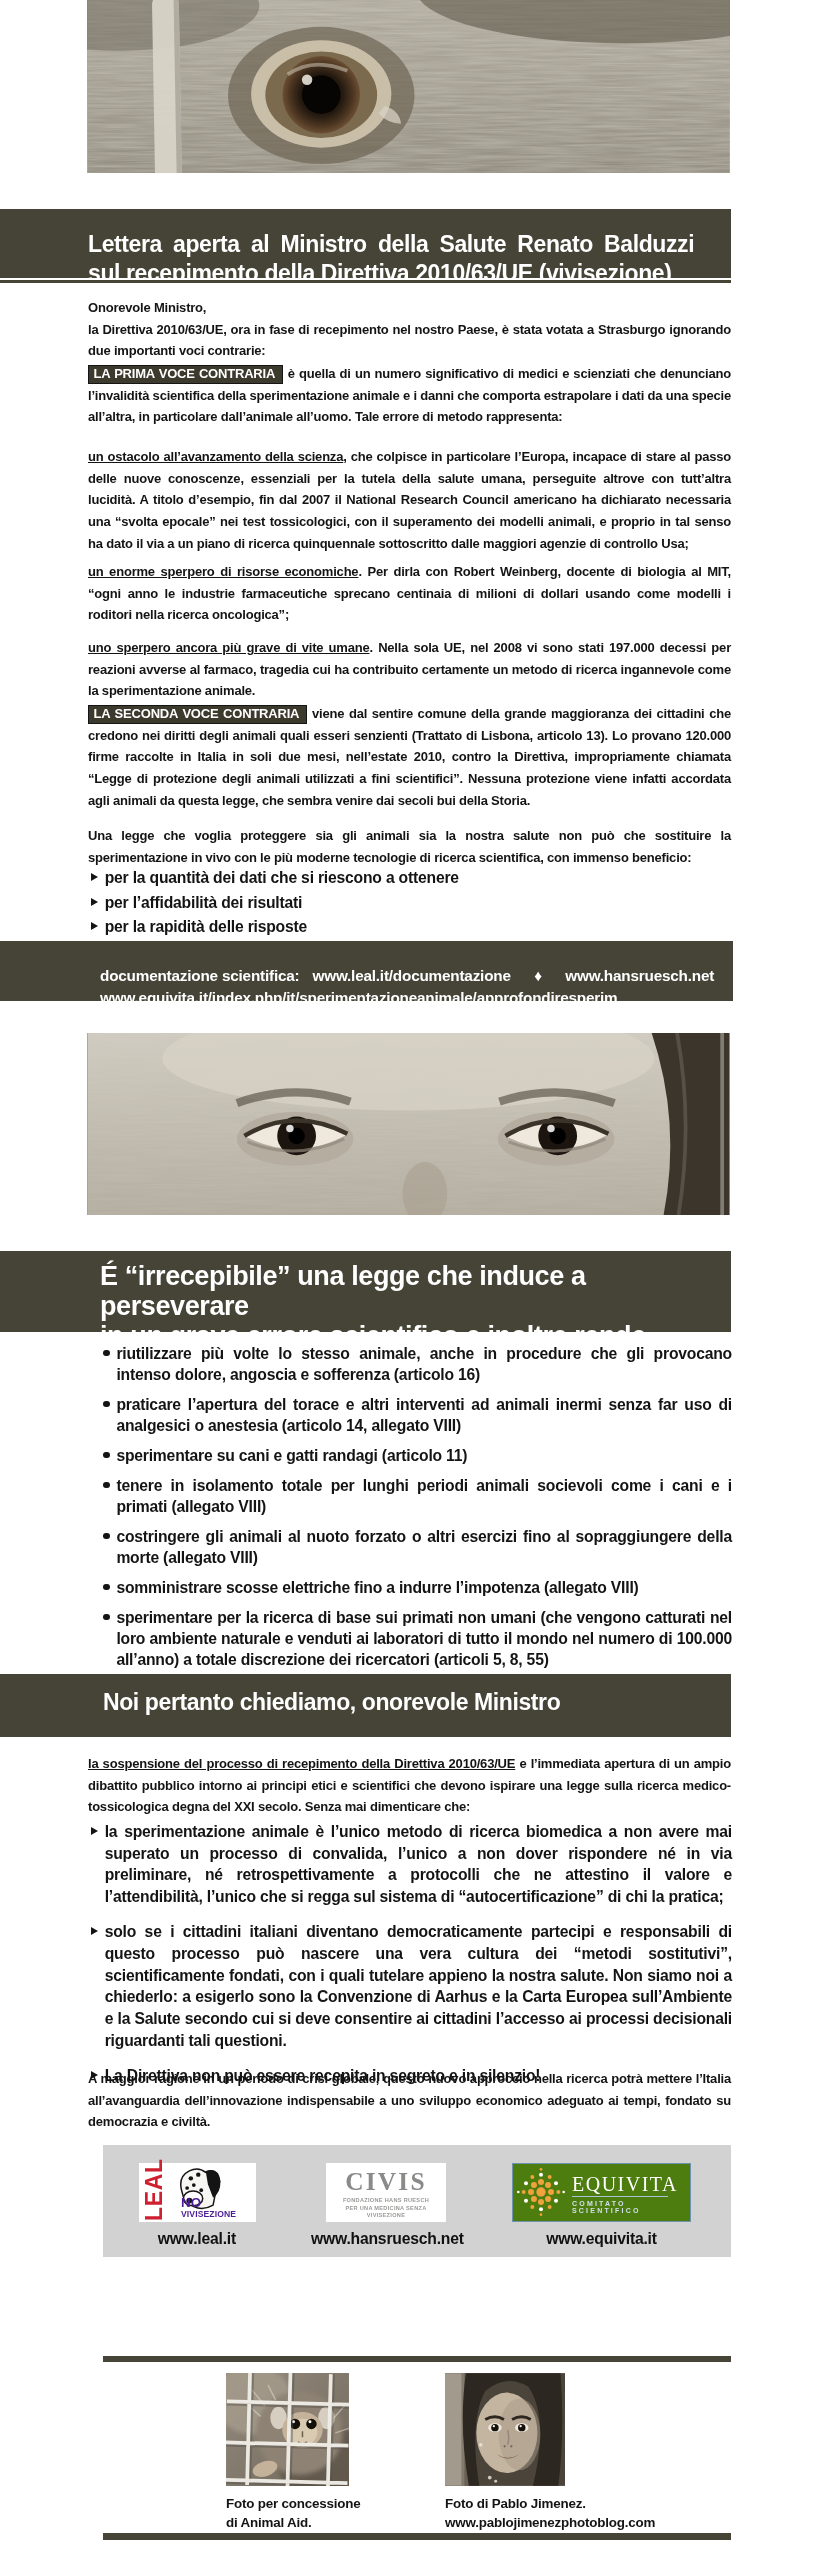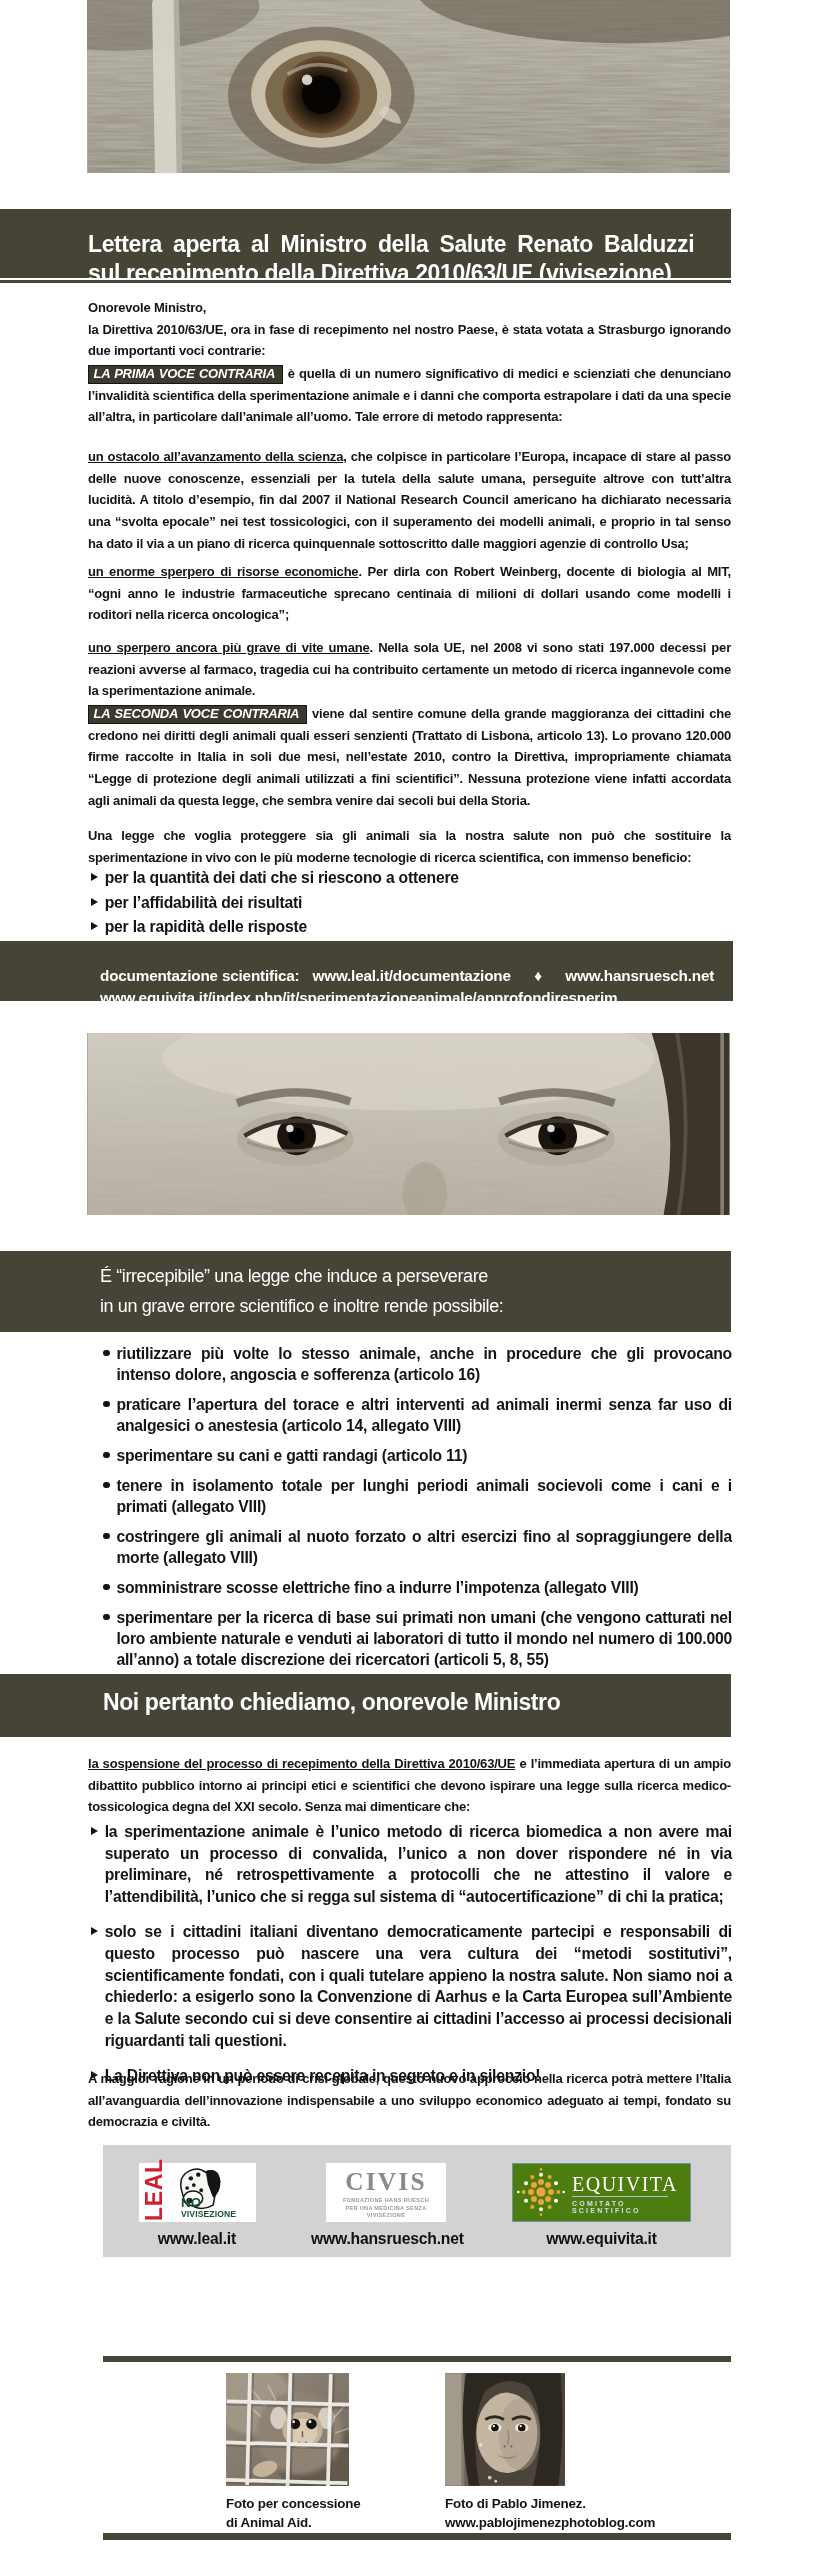--- a/index.html
+++ b/index.html
@@ -9,37 +9,37 @@
   html,body{margin:0;padding:0;background:#fff;}
   .page{position:relative;width:827px;height:2576px;background:#fff;overflow:hidden;
         font-family:"Liberation Sans",sans-serif;color:var(--ink);}
   .photo{position:absolute;overflow:hidden;background:#999;}
   .photo svg{display:block;}
   .bar{position:absolute;left:0;width:731px;background:var(--dark);color:#fff;box-sizing:border-box;}
   .masthead{height:69px;padding:6px 0 0 88px;font-size:23px;line-height:29px;font-weight:700;letter-spacing:-0.4px;}
   .masthead .l1{word-spacing:5.2px;margin-top:15px;}
   .thin{position:absolute;left:0;width:731px;height:3px;background:var(--dark);}
   .para{position:absolute;font-size:13px;line-height:21.7px;font-weight:700;letter-spacing:-0.2px;text-align:justify;}
-  .vbox{background:#3c3a2d;border:1.5px solid #151515;color:#fff;padding:0 6.7px 1.5px 4.5px;margin-right:5px;white-space:nowrap;font-style:italic;}
+  .vbox{background:#3c3a2d;border:1.5px solid #151515;color:#fff;padding:0 6.7px 1.5px 4.5px;margin-right:5px;white-space:nowrap;}
   .ul{text-decoration:underline;}
   .blist{position:absolute;margin:0;padding:0;list-style:none;}
   .blist li{display:flex;align-items:flex-start;font-size:15.7px;line-height:21px;font-weight:700;letter-spacing:-0.2px;text-align:justify;}
   .dot{flex:none;width:6.7px;height:6.7px;border-radius:50%;background:var(--ink);margin:6.7px 6.7px 0 0;}
   .tri{flex:none;width:0;height:0;border-left:7.5px solid var(--ink);border-top:4.5px solid transparent;border-bottom:4.5px solid transparent;margin:6px 6.7px 0 0;}
   .docbar{height:60px;padding:24px 0 0 100px;font-size:15.3px;line-height:22.4px;font-weight:700;letter-spacing:-0.2px;}
   .docbar .gap{display:inline-block;width:19.4px;}
   .docbar .gap2{display:inline-block;width:9px;}
-  .h2bar{height:81px;padding:9.7px 0 0 100px;font-size:18px;line-height:30px;font-weight:400;letter-spacing:-0.4px;}
+  .h2bar{height:81px;padding:9.7px 0 0 100px;font-size:27px;line-height:30px;font-weight:700;letter-spacing:-0.4px;}
   .noibar{height:63px;padding:16.4px 0 0 103px;font-size:23px;line-height:25.4px;font-weight:700;letter-spacing:-0.4px;}
   .grayband{position:absolute;left:103px;top:2145px;width:628px;height:112px;background:#d2d2d2;}
   .logobox{position:absolute;top:18px;height:59px;background:#fff;box-sizing:border-box;}
   .sitelab{position:absolute;top:85px;width:149px;text-align:center;font-size:15.7px;font-weight:800;letter-spacing:-0.2px;color:#111;}
   .leal-vert{position:absolute;left:1.5px;top:1.5px;bottom:1.5px;width:27px;writing-mode:vertical-rl;transform:rotate(180deg);
              text-align:center;font-size:23px;font-weight:800;color:#cf2030;letter-spacing:0.7px;}
-  .leal-no{position:absolute;left:42px;bottom:3px;color:#14532d;font-weight:800;line-height:1;}
+  .leal-no{position:absolute;left:42px;bottom:3px;color:#4c1d95;font-weight:800;line-height:1;}
   .leal-no .n1{font-size:13.4px;display:block;}
   .leal-no .n2{font-size:8.6px;display:block;margin-top:1.5px;letter-spacing:0.1px;}
   .civis-name{font-family:"Liberation Serif",serif;font-size:25.4px;font-weight:700;color:#8a8a88;letter-spacing:2.2px;line-height:25.4px;margin-top:6px;}
   .civis-sub{font-size:5.6px;font-weight:700;color:#9a9a98;letter-spacing:0.3px;line-height:6.7px;margin-top:2.2px;}
   .equibox{background:#4d7c0f;border:1.5px solid #6e93ad;display:flex;}
   .equi-right{margin-left:3px;}
   .equi-name{font-family:"Liberation Serif",serif;font-size:20px;color:#fff;letter-spacing:1.5px;line-height:20px;margin-top:9.7px;}
   .equi-line{width:96px;height:0.7px;background:#a9c2d4;margin:2.2px 0 3px;}
   .equi-sub{font-size:7px;color:#cfe0ec;letter-spacing:2.2px;font-weight:700;}
   .caption{position:absolute;font-size:13.4px;line-height:18.7px;font-weight:700;letter-spacing:-0.2px;}

